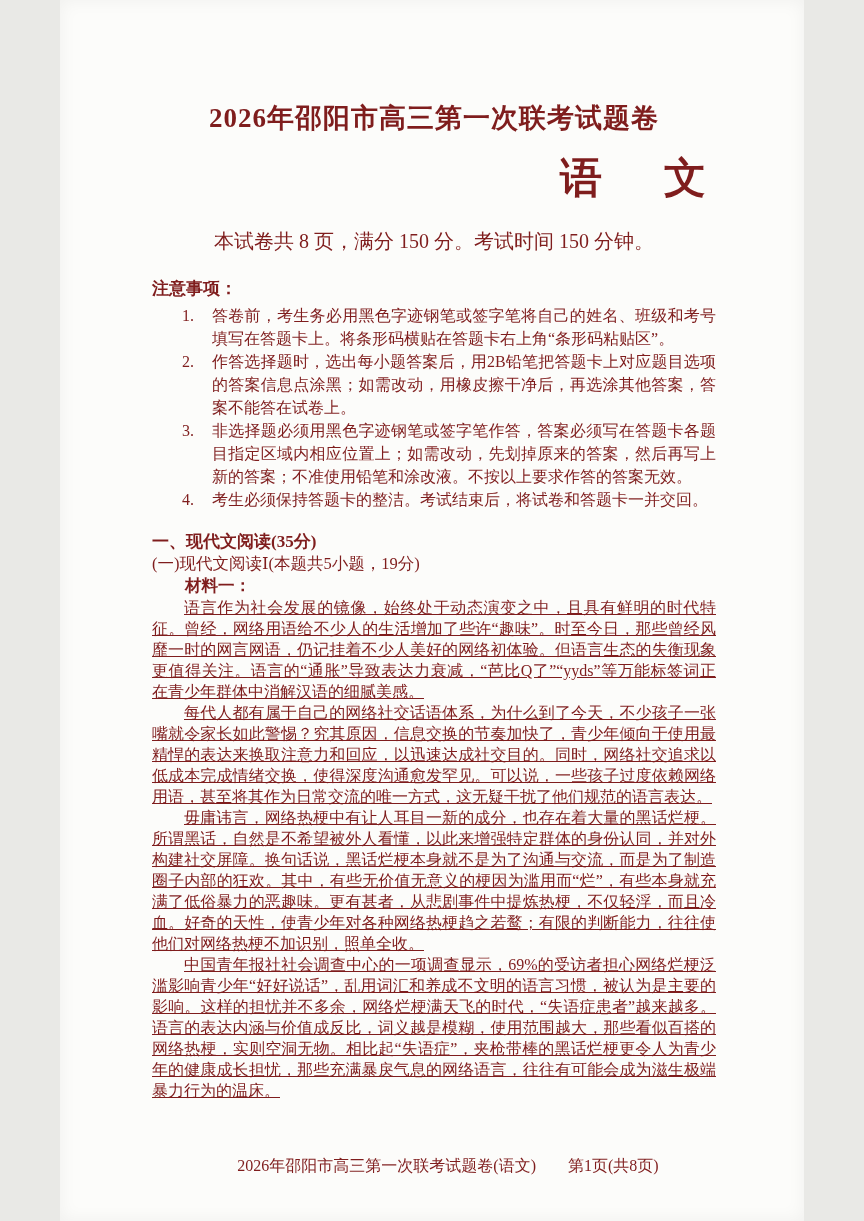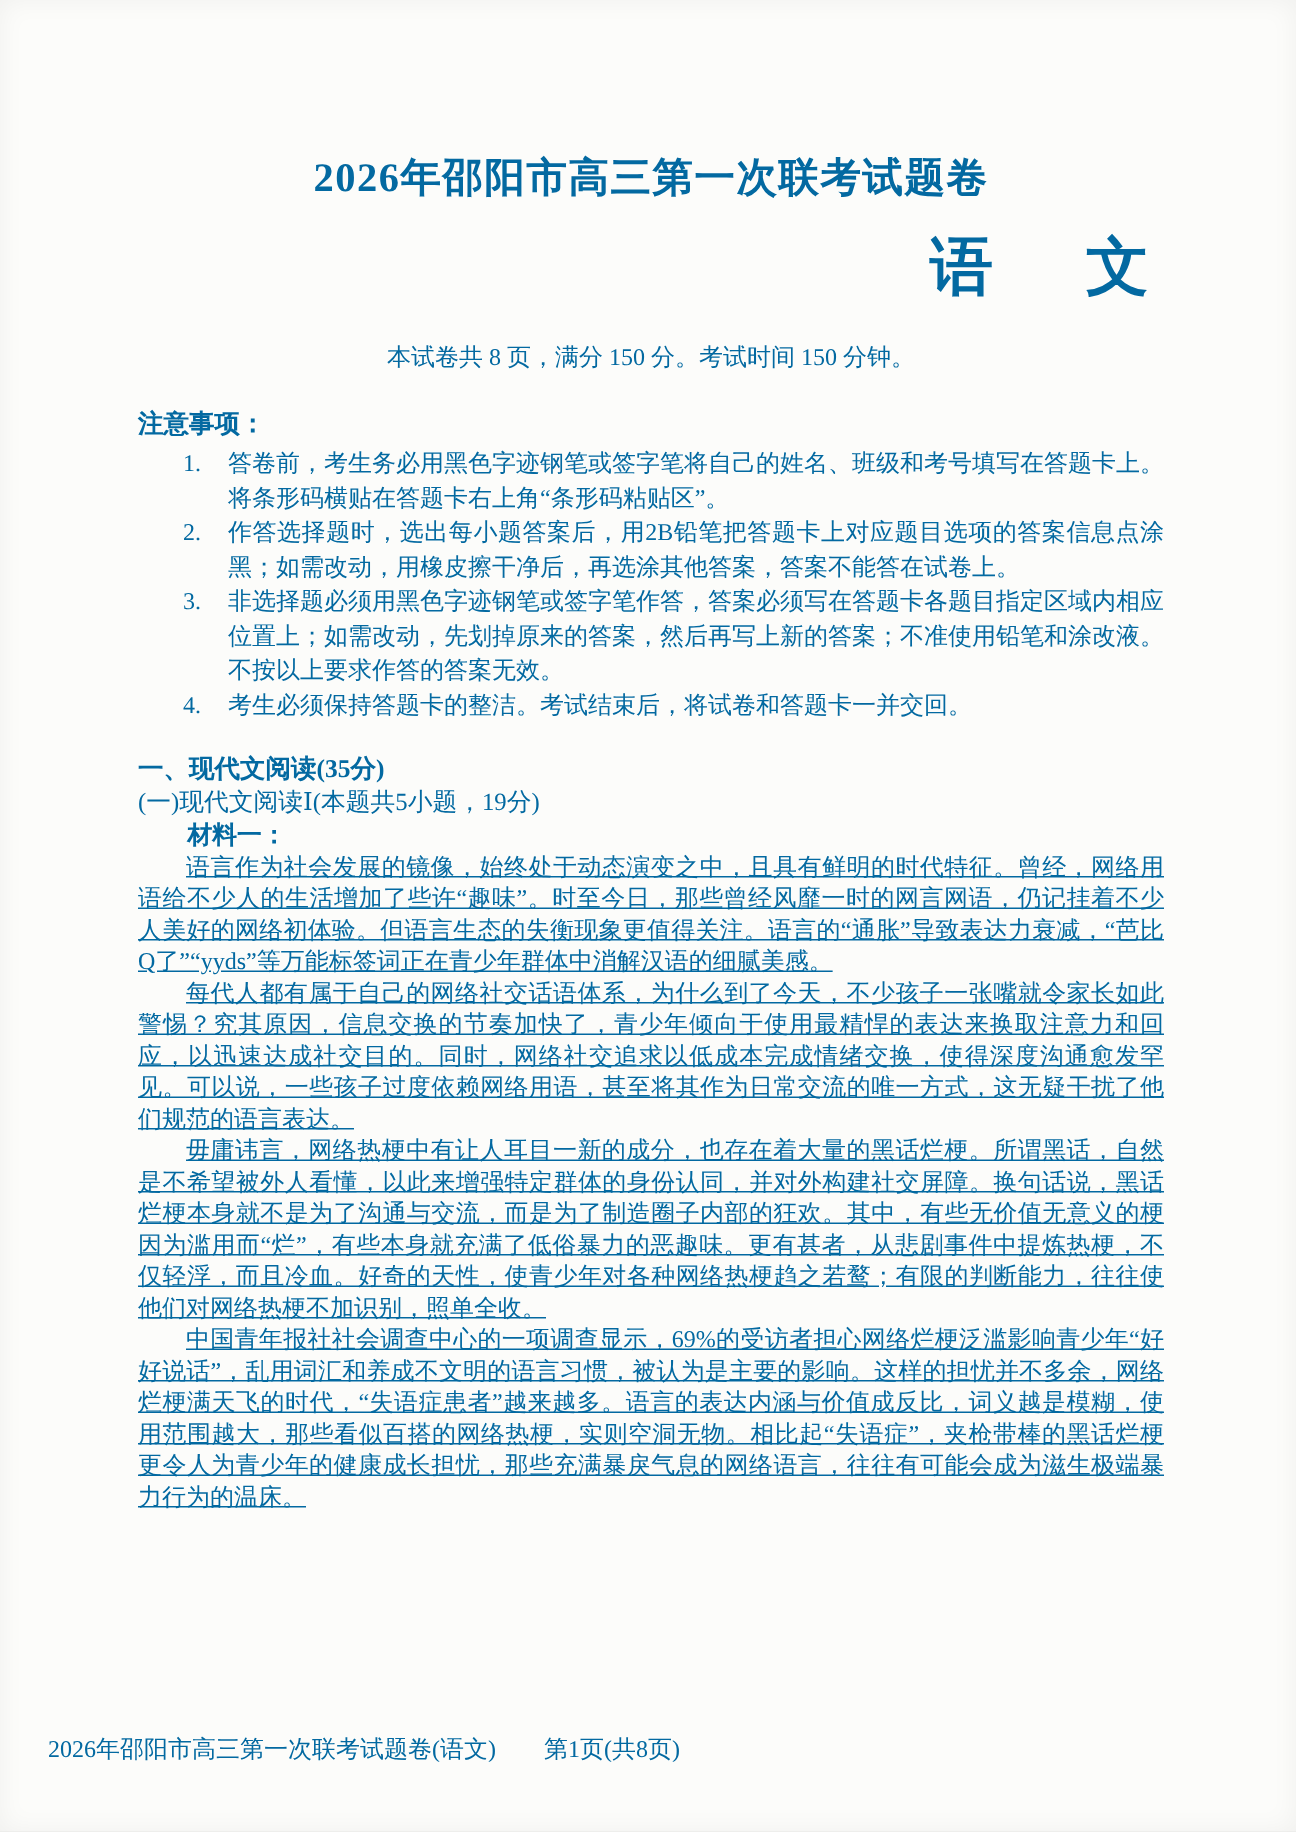--- a/index.html
+++ b/index.html
@@ -3,46 +3,46 @@
 <meta charset="utf-8">
 <style>
   html, body {
     margin: 0;
     padding: 0;
     background: #e9e9e6;
     font-family: "Liberation Serif", "DejaVu Serif", serif;
   }
   .page {
     position: relative;
-    width: 864px;
+    width: 744px;
     height: 1221px;
     margin: 0 auto;
     background: #fcfcfa;
     box-sizing: border-box;
     padding: 100px 88px 0 92px;
-    color: #0369a1;
+    color: #7f1d1d;
     box-shadow: inset 0 0 18px rgba(0,0,0,0.05);
     overflow: hidden;
   }
   .paper-title {
     text-align: center;
     font-size: 27px;
     font-weight: bold;
     letter-spacing: 1px;
   }
   .subject-title {
     text-align: right;
     font-size: 42px;
     font-weight: bold;
     letter-spacing: 10px;
     margin-top: 14px;
   }
   .exam-info {
     text-align: center;
-    font-size: 16px;
+    font-size: 20px;
     margin-top: 22px;
   }
   .notice-header {
     font-size: 17px;
     font-weight: bold;
     margin-top: 22px;
   }
   .notices {
     margin: 4px 0 0 0;
     padding: 0 0 0 30px;
@@ -87,21 +87,21 @@
     margin: 0;
     text-indent: 2em;
     text-align: justify;
     text-decoration: underline;
   }
   .page-footer {
     position: absolute;
     left: 0;
     right: 0;
     bottom: 44px;
-    text-align: left;
+    text-align: center;
     font-size: 16px;
     padding-left: 32px;
   }
 </style>
 </head>
 <body>
 
 <div class="page">
 
   <div class="paper-title">2026年邵阳市高三第一次联考试题卷</div>

